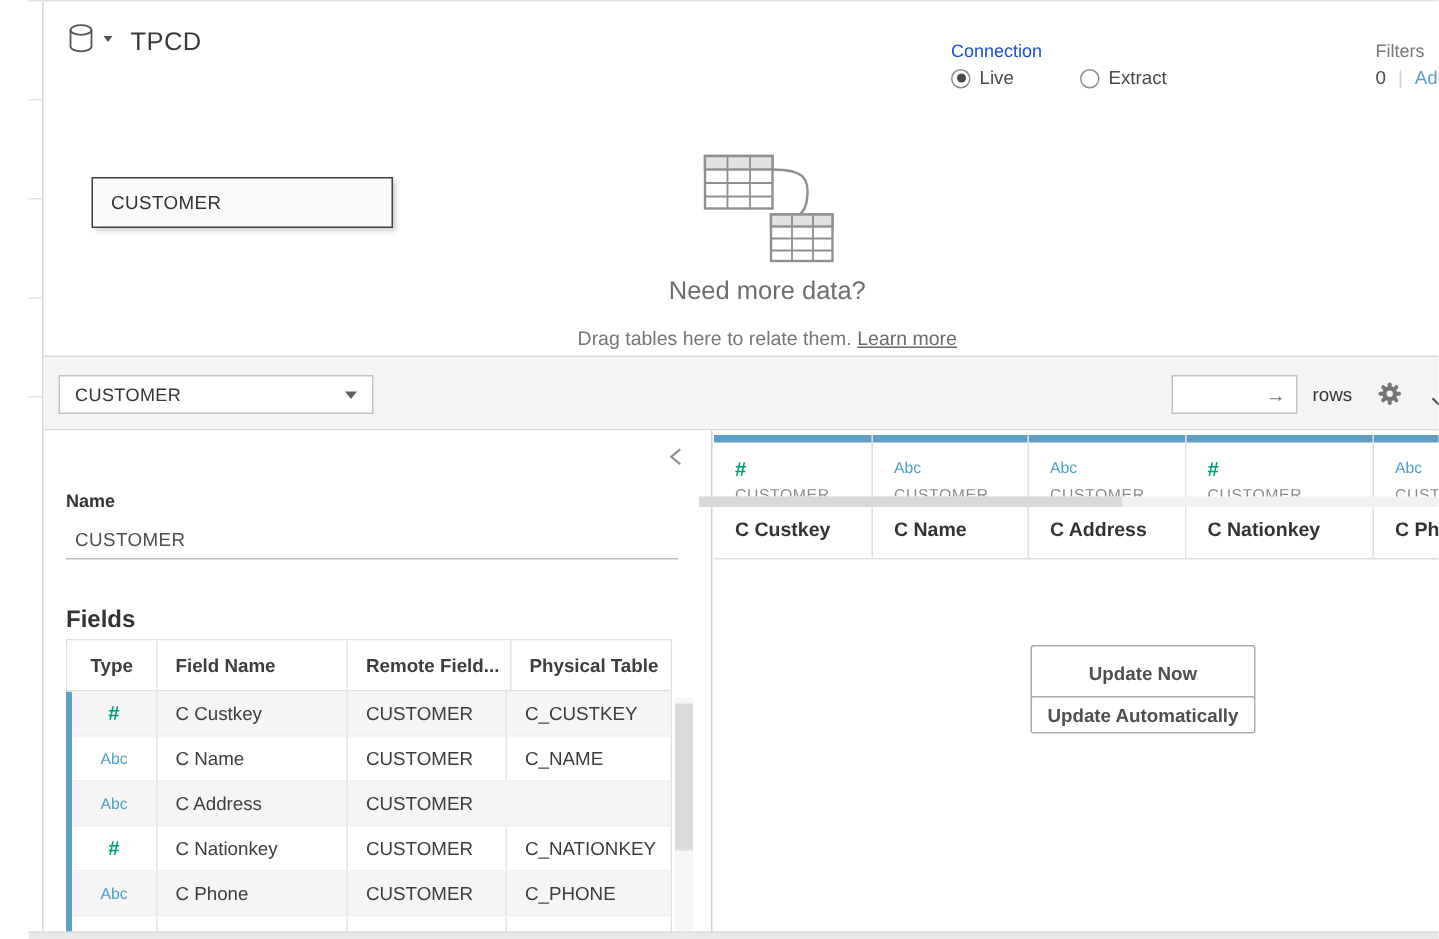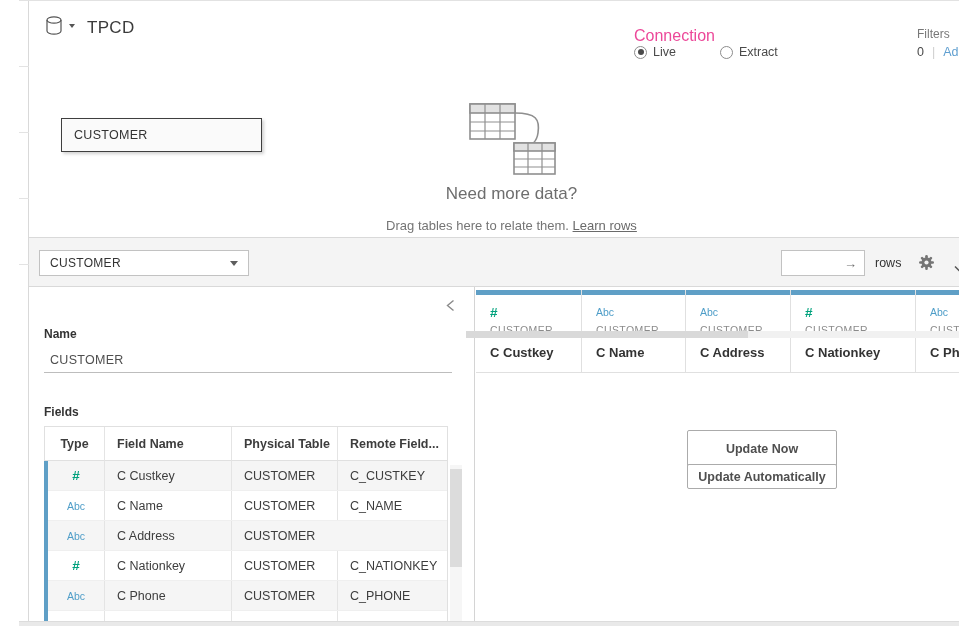--- a/index.html
+++ b/index.html
@@ -18,21 +18,21 @@
   
   .canvas { position:absolute; left:10px; top:0; width:949px; height:237px;
     background:#fff; border-bottom:1px solid #d9d9d9; }
   .ds-head { position:absolute; left:16px; top:14px; display:flex; align-items:center; }
   .db-icon { position:relative; width:30px; height:26px; cursor:pointer; }
   .db-caret { position:absolute; right:0; top:9px; width:0; height:0;
     border-left:3.5px solid transparent; border-right:3.5px solid transparent;
     border-top:4px solid #555; }
   .ds-title { font-size:17px; font-weight:500; color:#3b3b3b; margin-left:12px; letter-spacing:.3px; }
 
-  .conn { position:absolute; left:605px; top:26px; font-size:16px; color:#ec4899; }
+  .conn { position:absolute; left:605px; top:26px; font-size:12px; color:#1d4ed8; }
   .conn-opts { position:absolute; left:605px; top:44px; display:flex; align-items:center; font-size:12.5px; color:#4a4a4a; }
   .radio { display:inline-block; width:13px; height:13px; border-radius:50%;
     border:1px solid #8c8c8c; margin-right:6px; position:relative; background:#fff; cursor:pointer; }
   .radio.sel::after { content:""; position:absolute; left:2.5px; top:2.5px; width:6px; height:6px;
     border-radius:50%; background:#4a4a4a; }
   .radio-item { display:flex; align-items:center; cursor:pointer; }
   .radio-gap { width:44px; }
 
   .filters-label { position:absolute; left:888px; top:26px; font-size:12px; color:#787878; }
   .filters-row { position:absolute; left:886px; top:44px; display:flex; align-items:center; font-size:12.5px; }
@@ -74,21 +74,21 @@
   .lower { position:absolute; left:10px; top:286px; width:949px; height:340px; background:#fff; }
   .left-panel { position:absolute; left:0; top:0; width:446px; height:340px;
     background:#fff; border-right:1px solid #d4d4d4; }
   .collapse { position:absolute; left:417px; top:11px; cursor:pointer; }
 
   .name-label { position:absolute; left:15px; top:40px; font-size:12px; font-weight:700; color:#333; }
   .name-field { position:absolute; left:15px; top:60px; width:408px; height:26px;
     border-bottom:1px solid #bdbdbd; font-size:12.5px; color:#4f4f4f;
     display:flex; align-items:center; padding-left:6px; letter-spacing:.3px; cursor:text; }
 
-  .fields-label { position:absolute; left:15px; top:118px; font-size:12px; font-weight:700; color:#333; }
+  .fields-label { position:absolute; left:15px; top:118px; font-size:16px; font-weight:700; color:#333; }
 
   .ftable { position:absolute; left:15px; top:139px; width:404px; border:1px solid #e0e0e0;
     border-bottom:none; font-size:12.5px; }
   .frow { display:flex; height:30px; align-items:stretch; position:relative; }
   .frow.head { height:34px; font-weight:700; color:#333; background:#fff; }
   .frow.stripe { background:#f5f5f5; }
   .fcell { display:flex; align-items:center; padding-left:12px; border-right:1px solid #e4e4e4;
     overflow:hidden; white-space:nowrap; color:#3d3d3d; }
   .fcell:last-child { border-right:none; }
   .c-type { width:60px; justify-content:center; padding-left:0; }
@@ -193,21 +193,21 @@
           <rect x="50" y="48" width="41" height="8" fill="#e2e2e2" stroke="#8f8f8f" stroke-width="1.6"></rect>
           <line x1="64" y1="48" x2="64" y2="79" stroke="#8f8f8f" stroke-width="1.2"></line>
           <line x1="78" y1="48" x2="78" y2="79" stroke="#8f8f8f" stroke-width="1.2"></line>
           <line x1="50" y1="64" x2="91" y2="64" stroke="#8f8f8f" stroke-width="1.2"></line>
           <line x1="50" y1="72" x2="91" y2="72" stroke="#8f8f8f" stroke-width="1.2"></line>
         </g>
       </svg>
       <div class="empty-title">Need more data?</div>
       <div class="empty-sub">
         <span>Drag tables here to relate them.</span>
-        <a>Learn rows</a>
+        <a>Learn more</a>
       </div>
     </div>
   </div>
 
   <div class="toolbar">
     <div class="tb-select">
       <span>CUSTOMER</span>
       <span class="caret"></span>
     </div>
     <div class="rows-input">
@@ -245,22 +245,22 @@
 
       <div class="name-label">Name</div>
       <div class="name-field">CUSTOMER</div>
 
       <div class="fields-label">Fields</div>
 
       <div class="ftable">
         <div class="frow head">
           <div class="fcell c-type">Type</div>
           <div class="fcell c-name">Field Name</div>
+          <div class="fcell c-rem">Remote Field...</div>
           <div class="fcell c-phys">Physical Table</div>
-          <div class="fcell c-rem">Remote Field...</div>
         </div>
         <div class="fbody">
           <div class="frow stripe">
             <div class="fcell c-type">
                 <span class="glyph num">#</span>
               </div>
             <div class="fcell c-name">C Custkey</div>
             <div class="fcell c-phys">CUSTOMER</div>
             <div class="fcell c-rem">C_CUSTKEY</div>
           </div>

